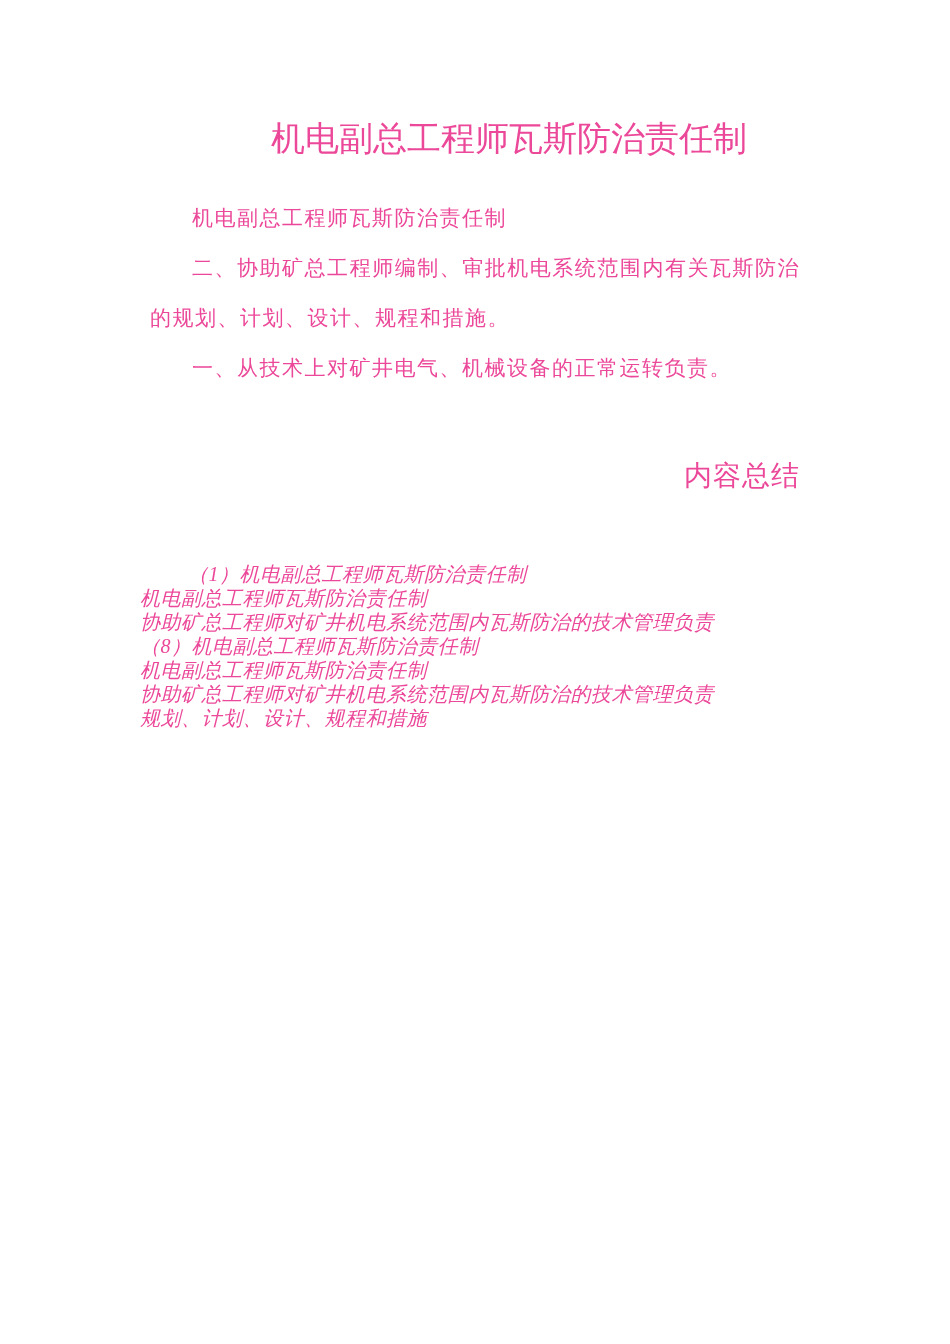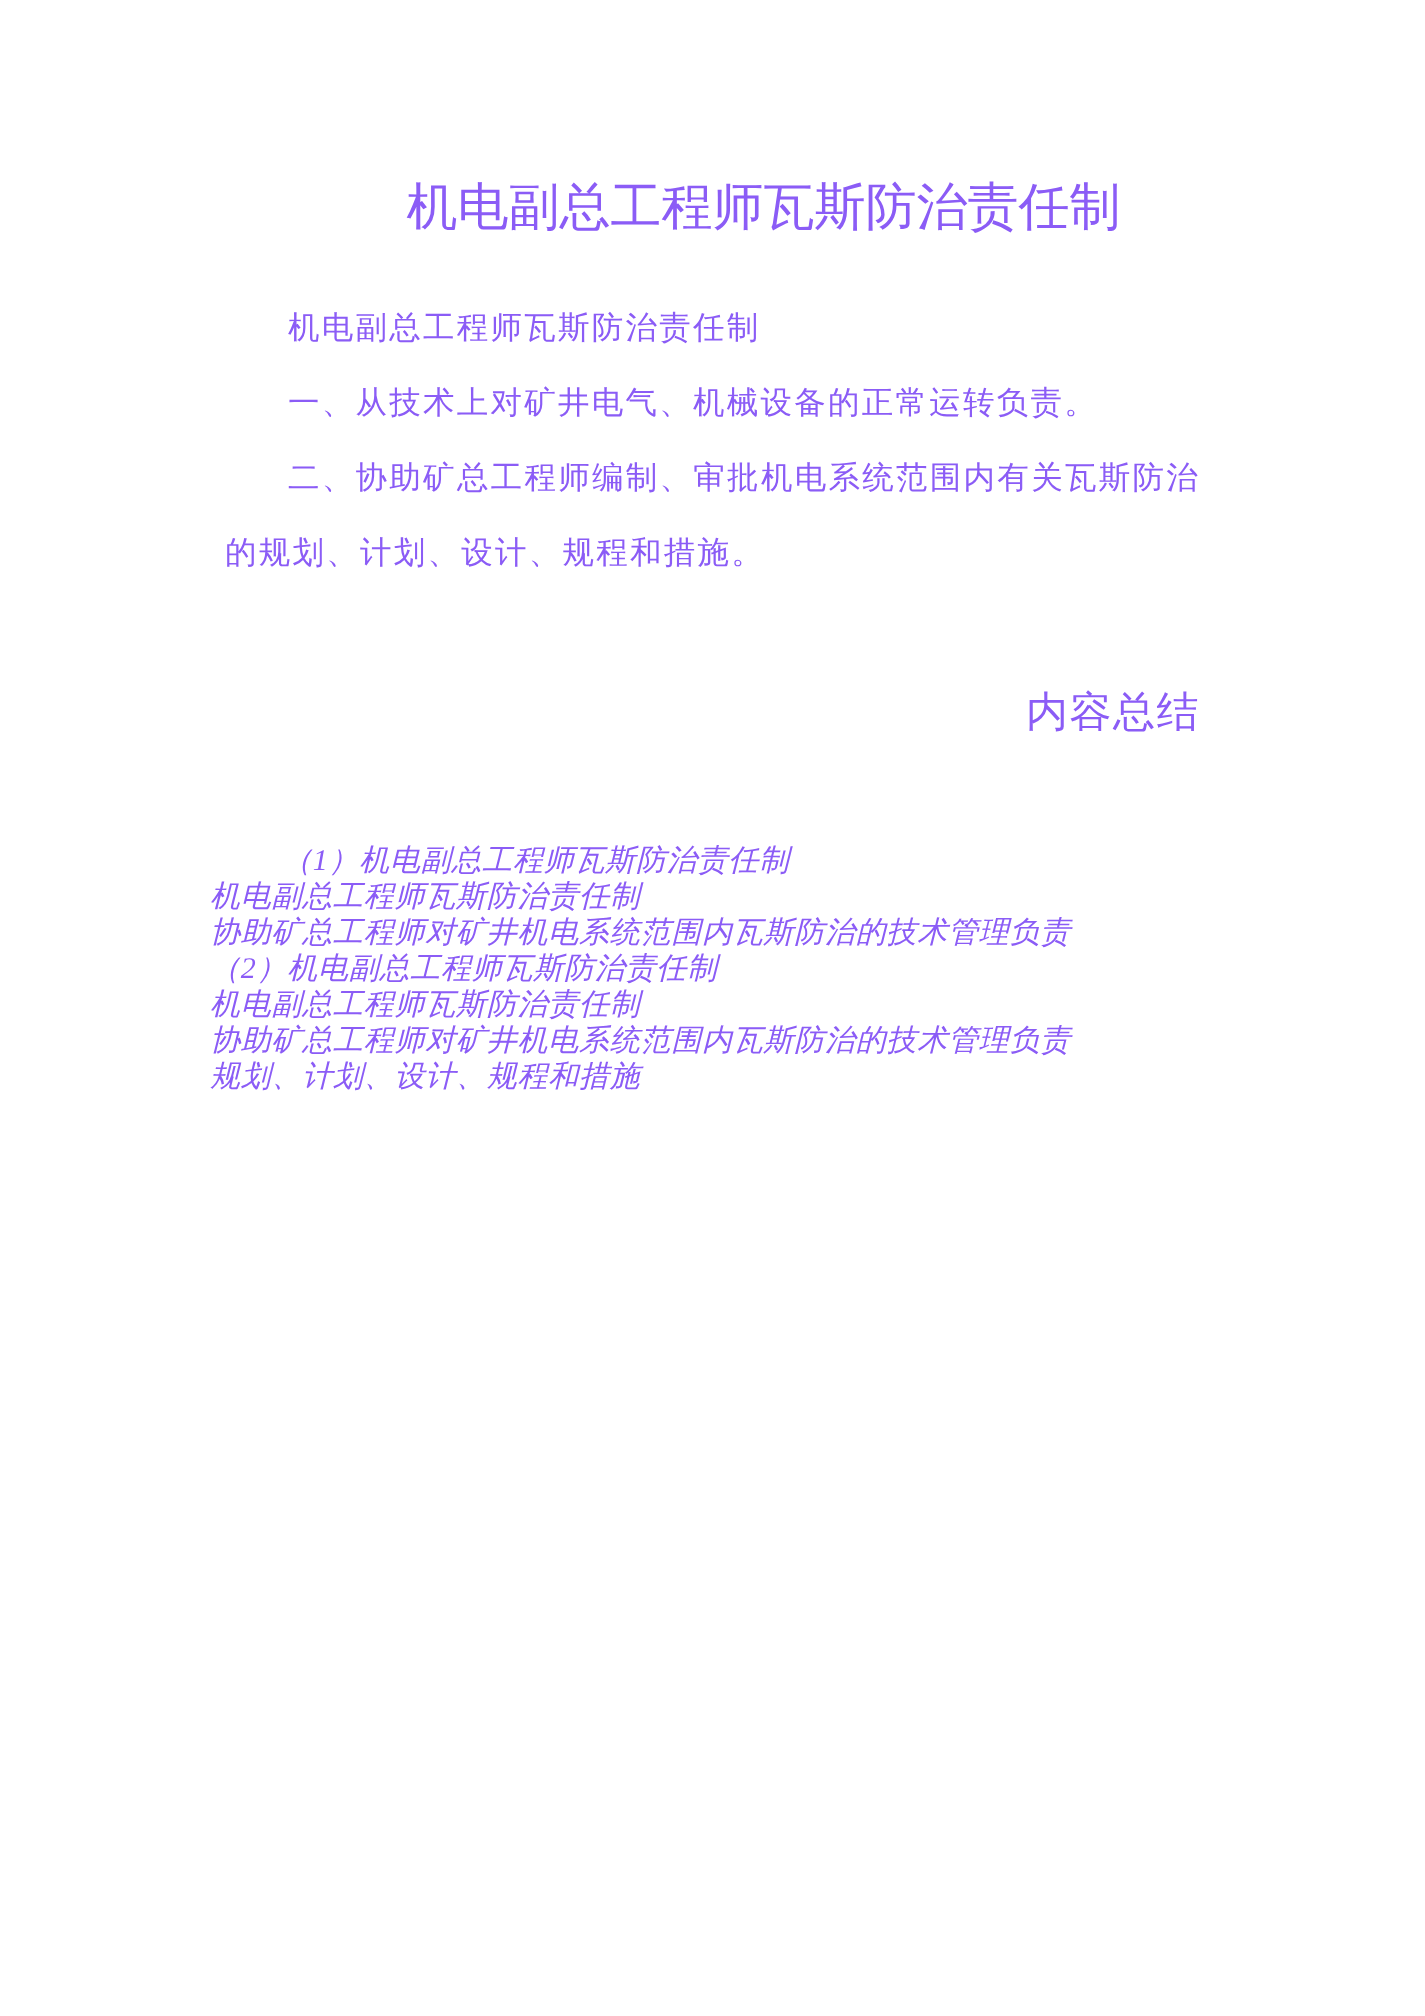--- a/index.html
+++ b/index.html
@@ -8,21 +8,21 @@
     background: #ffffff;
   }
   .page {
     position: relative;
     width: 950px;
     height: 944px;
     margin: 0 auto;
     background: #ffffff;
     overflow: hidden;
     font-family: "Liberation Serif", serif;
-    color: #8b5cf6;
+    color: #ec4899;
   }
   
   .doc-title {
     margin: 0;
     padding-top: 116px;
     width: 650px;
     margin-left: 150px;
     font-size: 34px;
     font-weight: normal;
     line-height: 46px;
@@ -76,29 +76,29 @@
 </style>
 </head>
 <body>
 
 <div class="page">
 
   <h1 class="doc-title">机电副总工程师瓦斯防治责任制</h1>
 
   <div class="doc-body">
     <p>机电副总工程师瓦斯防治责任制</p>
+    <p>二、协助矿总工程师编制、审批机电系统范围内有关瓦斯防治的规划、计划、设计、规程和措施。</p>
     <p>一、从技术上对矿井电气、机械设备的正常运转负责。</p>
-    <p>二、协助矿总工程师编制、审批机电系统范围内有关瓦斯防治的规划、计划、设计、规程和措施。</p>
   </div>
 
   <h2 class="summary-heading">内容总结</h2>
 
   <div class="summary">
     <div class="sline indent">（1）机电副总工程师瓦斯防治责任制</div>
     <div class="sline">机电副总工程师瓦斯防治责任制</div>
     <div class="sline">协助矿总工程师对矿井机电系统范围内瓦斯防治的技术管理负责</div>
-    <div class="sline">（2）机电副总工程师瓦斯防治责任制</div>
+    <div class="sline">（8）机电副总工程师瓦斯防治责任制</div>
     <div class="sline">机电副总工程师瓦斯防治责任制</div>
     <div class="sline">协助矿总工程师对矿井机电系统范围内瓦斯防治的技术管理负责</div>
     <div class="sline">规划、计划、设计、规程和措施</div>
   </div>
 
 </div>
 
 </body></html>

